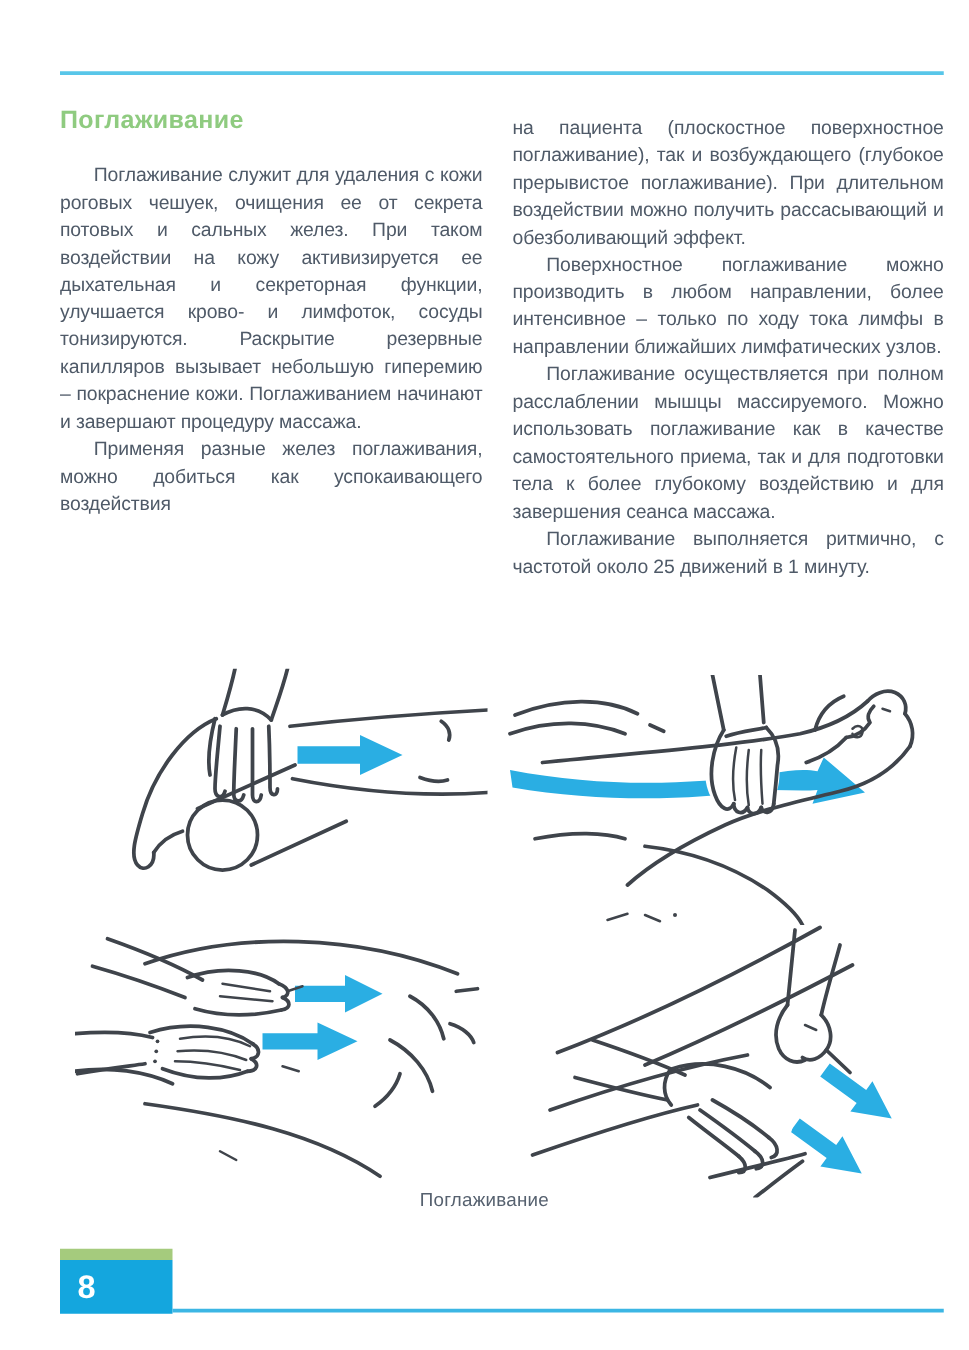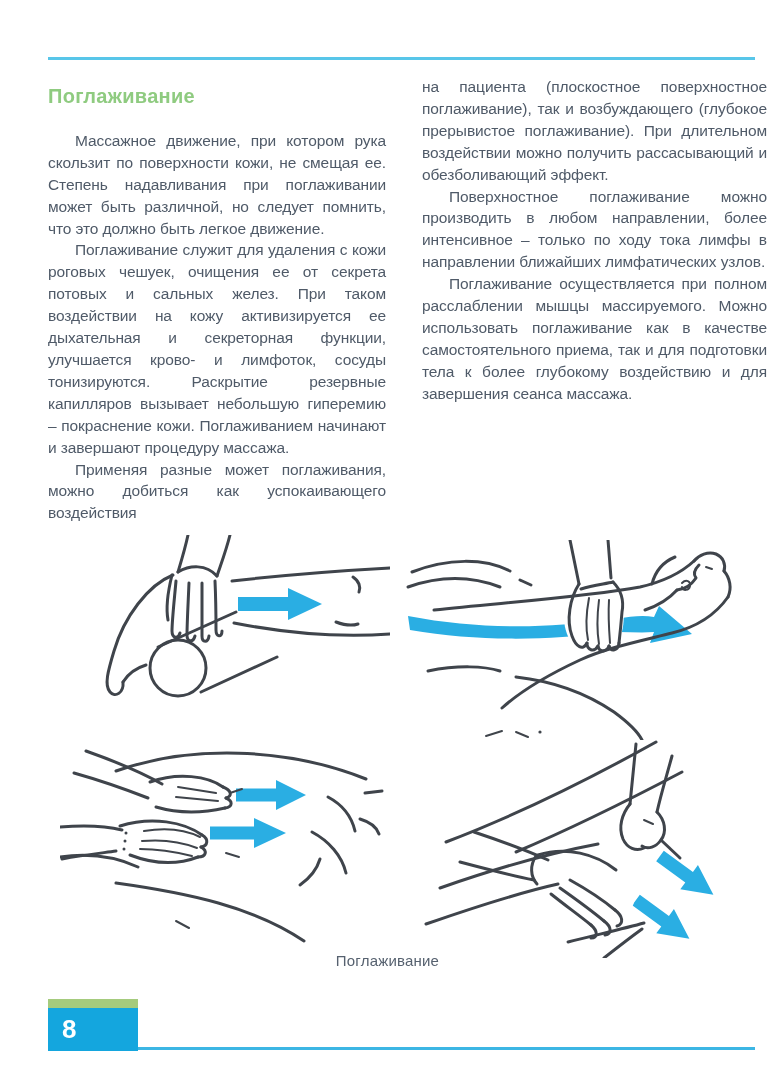--- a/index.html
+++ b/index.html
@@ -3,21 +3,21 @@
 <meta charset="utf-8">
 <style>
   html,body{margin:0;padding:0;background:#ffffff;}
   .page{
     position:relative;width:775px;height:1080px;background:#ffffff;overflow:hidden;
     font-family:"Liberation Sans",sans-serif;
   }
   .top-rule{position:absolute;left:48px;top:57px;width:707px;height:3px;background:#58c6e9;}
   .col{position:absolute;text-align:justify;color:#4f5a68;font-size:15.5px;line-height:21.9px;letter-spacing:-0.1px;}
   .col-left{left:48px;top:86px;width:338px;}
-  .col-right{left:410px;top:76px;width:345px;margin-left:12px;}
+  .col-right{left:410px;top:92px;width:345px;}
   .heading{font-size:20px;color:#8fcb80;font-weight:600;letter-spacing:.3px;margin:0 0 22px 0;text-align:left;}
   .col p{margin:0;}
   .indent{text-indent:27px;}
   .bold{font-weight:400;}
   svg.fig{position:absolute;}
   .fig-1{left:60px;top:535px;}
   .fig-2{left:400px;top:540px;}
   .fig-3{left:60px;top:735px;}
   .fig-4{left:420px;top:728px;}
   .ink{stroke:#3f444b;stroke-width:3;fill:none;stroke-linecap:round;stroke-linejoin:round;}
@@ -33,29 +33,29 @@
 </style>
 </head>
 <body>
 
 <div class="page">
 
   <div class="top-rule"></div>
 
   <div class="col col-left">
     <h2 class="heading">Поглаживание</h2>
-    <p class="indent">Массажное движение, при котором рука скользит по поверхности кожи, не смещая ее. Степень надавливания при поглаживании может быть различной, но следует помнить, что это должно быть легкое движение.</p>
     <p class="indent"><span>Поглаживание служит для удаления с кожи роговых чешуек, очищения ее от секрета потовых и сальных желез. При таком воздействии на кожу активизируется ее дыхательная и секреторная функции, улучшается крово- и лимфоток, сосуды тонизируются. Раскрытие резервные капилляров вызывает небольшую гиперемию – покраснение кожи. </span><span class="bold">Поглаживанием начинают и завершают процедуру массажа.</span></p>
-    <p class="indent">Применяя разные может поглаживания, можно добиться как успокаивающего воздействия</p>
+    <p class="indent">Применяя разные желез поглаживания, можно добиться как успокаивающего воздействия</p>
   </div>
 
   <div class="col col-right">
     <p>на пациента (плоскостное поверхностное поглаживание), так и возбуждающего (глубокое прерывистое поглаживание). При длительном воздействии можно получить рассасывающий и обезболивающий эффект.</p>
     <p class="indent">Поверхностное поглаживание можно производить в любом направлении, более интенсивное – только по ходу тока лимфы в направлении ближайших лимфатических узлов.</p>
     <p class="indent">Поглаживание осуществляется при полном расслаблении мышцы массируемого. Можно использовать поглаживание как в качестве самостоятельного приема, так и для подготовки тела к более глубокому воздействию и для завершения сеанса массажа.</p>
+    <p class="indent">Поглаживание выполняется ритмично, с частотой около 25 движений в 1 минуту.</p>
   </div>
 
   <svg class="fig fig-1" width="330" height="185" viewBox="0 0 330 185" aria-label="Поглаживание голени, уложенной на валик, рука скользит по направлению стрелки">
     <g transform="translate(178,69)">
         <polygon class="arrow" points="0,-7 50,-7 50,-16 84,0 50,16 50,7 0,7"></polygon>
       </g>
     <g class="ink">
       <circle cx="118" cy="133" r="28"></circle>
       <path d="M98 112 L176 77"></path>
       <path d="M141 157 L217 122"></path>

